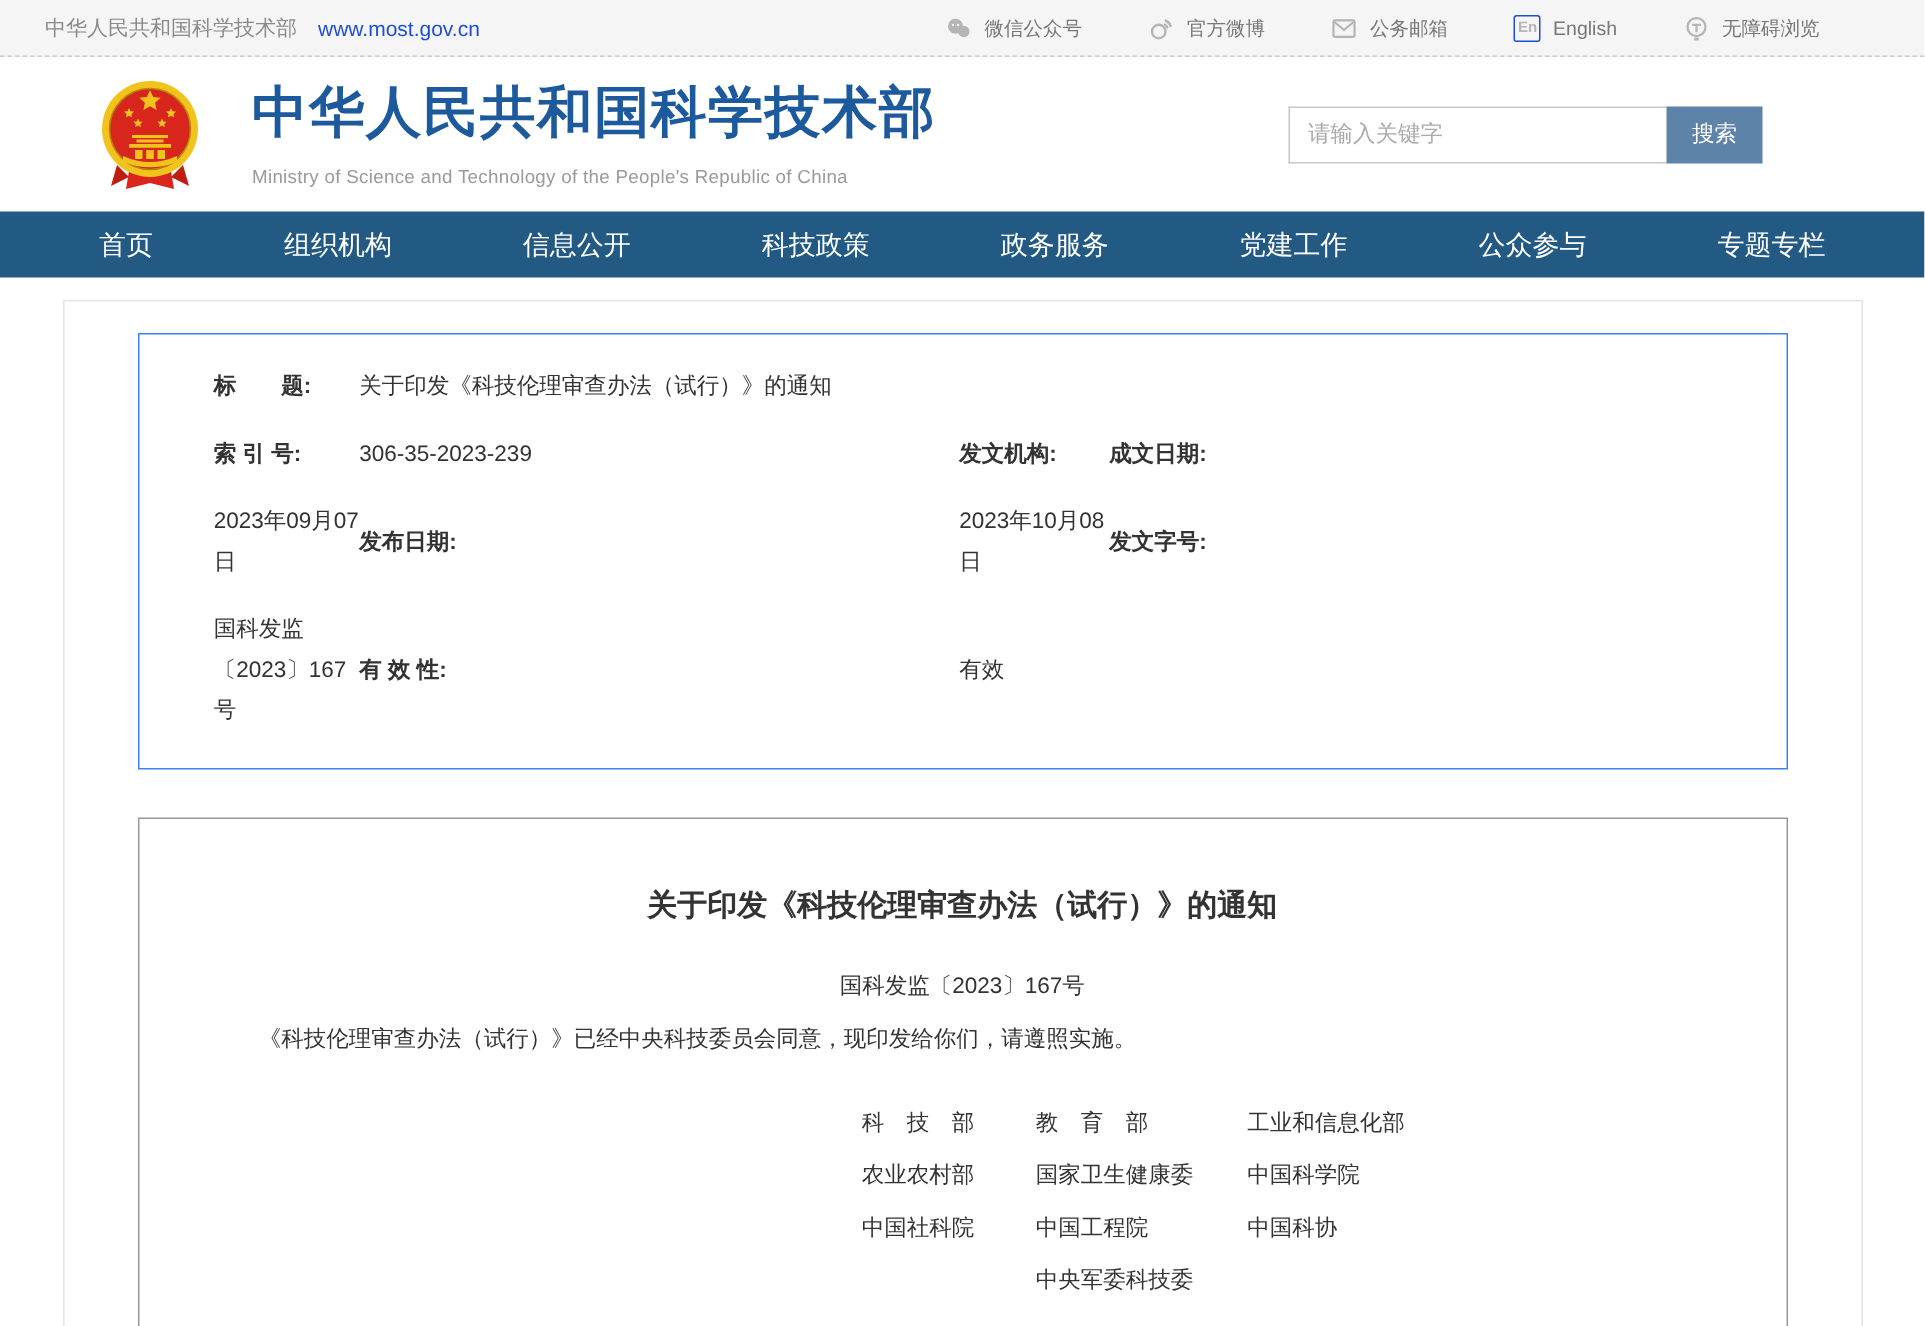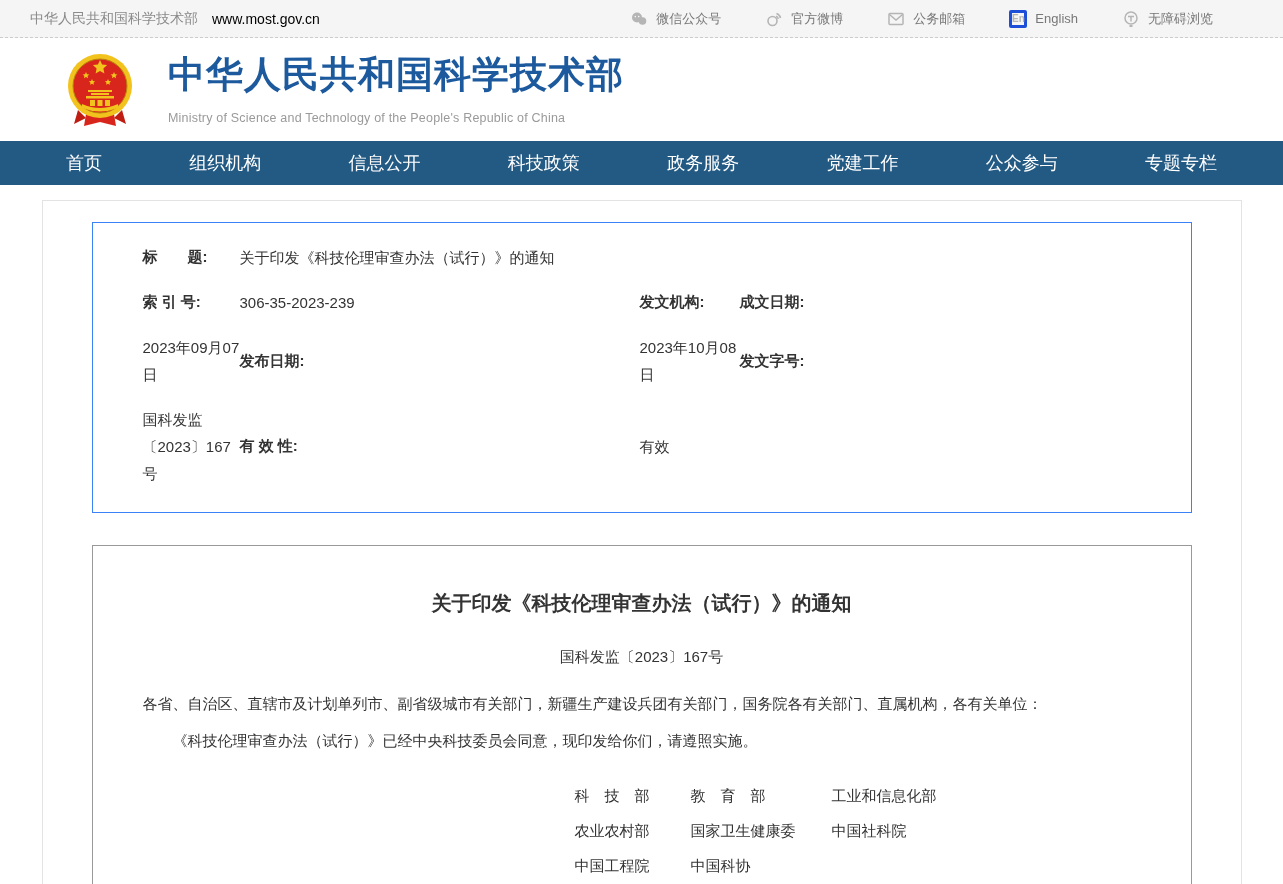--- a/index.html
+++ b/index.html
@@ -5,28 +5,28 @@
   * { margin:0; padding:0; box-sizing:border-box; }
   html,body { width:1283px; height:884px; overflow:hidden; background:#fff;
     font-family:"Liberation Sans","DejaVu Sans",sans-serif; color:#333; }
 
   
   .topbar { height:38px; background:#f5f5f5; border-bottom:1px dashed #cccccc;
     display:flex; align-items:center; justify-content:space-between;
     padding:0 70px 0 30px; }
   .topbar-left { display:flex; align-items:center; gap:14px; }
   .site-name { font-size:14px; color:#8a8a8a; }
-  .site-url  { font-size:14px; color:#000000; }
+  .site-url  { font-size:14px; color:#1d4ed8; }
   .topbar-right { display:flex; align-items:center; gap:44px; }
   .quicklink { display:flex; align-items:center; gap:8px; font-size:13px;
     color:#777; cursor:pointer; }
   .qicon { width:18px; height:18px; display:inline-flex; align-items:center;
     justify-content:center; color:#b5b5b5; }
   .qicon svg { width:18px; height:18px; }
-  .en-badge { width:18px; height:18px; border:3px solid #1d4ed8; color:#b5b5b5;
+  .en-badge { width:18px; height:18px; border:1px solid #1d4ed8; color:#b5b5b5;
     font-size:10px; display:inline-flex; align-items:center; justify-content:center;
     border-radius:2px; font-weight:bold; }
 
   
   .header { height:103px; background:#ffffff; display:flex; align-items:center;
     padding-left:64px; padding-right:108px; }
   .emblem { width:72px; height:76px; flex:0 0 auto; }
   .brand { margin-left:32px; }
   .brand-zh { font-size:37px; font-weight:bold; color:#1d5a9d; letter-spacing:1px;
     line-height:1.15; }
@@ -147,20 +147,24 @@
       <rect x="26" y="48" width="5" height="6"></rect>
       <rect x="33.5" y="48" width="5" height="6"></rect>
       <rect x="41" y="48" width="5" height="6"></rect>
       <path d="M18 52 q18 8 36 0 l0 4 q-18 7 -36 0 Z"></path>
     </g>
   </svg>
   <div class="brand">
     <div class="brand-zh">中华人民共和国科学技术部</div>
     <div class="brand-en">Ministry of Science and Technology of the People's Republic of China</div>
   </div>
+  <div class="searchbox">
+    <input class="search-input" type="text" placeholder="请输入关键字" style="">
+    <button class="search-btn">搜索</button>
+  </div>
 </div>
 
 <div class="nav">
   <span class="nav-item">首页</span>
   <span class="nav-item">组织机构</span>
   <span class="nav-item">信息公开</span>
   <span class="nav-item">科技政策</span>
   <span class="nav-item">政务服务</span>
   <span class="nav-item">党建工作</span>
   <span class="nav-item">公众参与</span>
@@ -186,29 +190,29 @@
       <div class="meta-label">发文字号:</div>
       <div class="meta-value">国科发监〔2023〕167号</div>
       <div class="meta-label">有 效 性:</div>
       <div class="meta-value">有效</div>
     </div>
   </div>
 
   <div class="doc-box">
     <div class="doc-title">关于印发《科技伦理审查办法（试行）》的通知</div>
     <div class="doc-number">国科发监〔2023〕167号</div>
-    <p class="doc-para">各省、自治区、直辖市及计划单列市、副省级城市有关部门，新疆生产建设兵团有关部门，国务院各有关部门、直属机构，各有关单位：</p>
     <p class="doc-para indent">《科技伦理审查办法（试行）》已经中央科技委员会同意，现印发给你们，请遵照实施。</p>
 
     <div class="sign-grid">
       <div>科　技　部</div>
       <div>教　育　部</div>
       <div>工业和信息化部</div>
       <div>农业农村部</div>
       <div>国家卫生健康委</div>
+      <div>中国科学院</div>
       <div>中国社科院</div>
       <div>中国工程院</div>
       <div>中国科协</div>
       <div></div>
       <div>中央军委科技委</div>
       <div></div>
 
     </div>
 
   </div>

